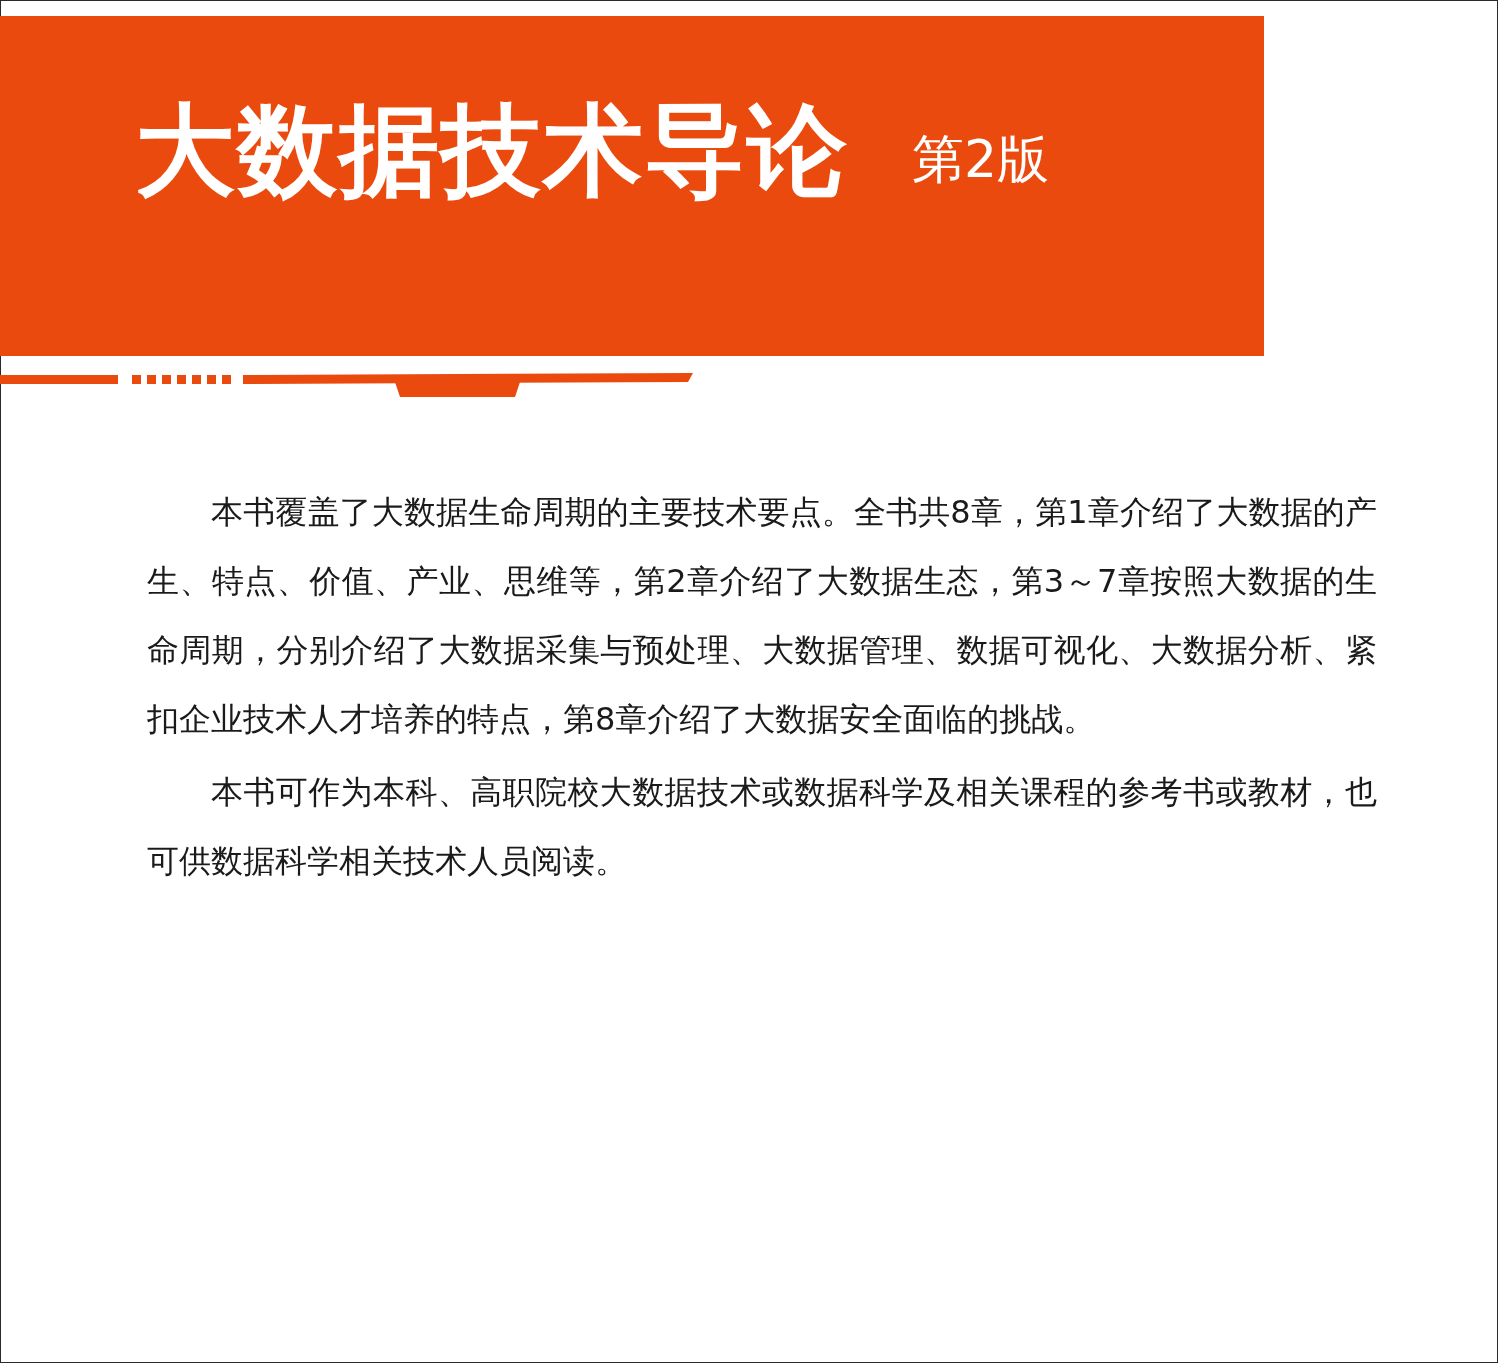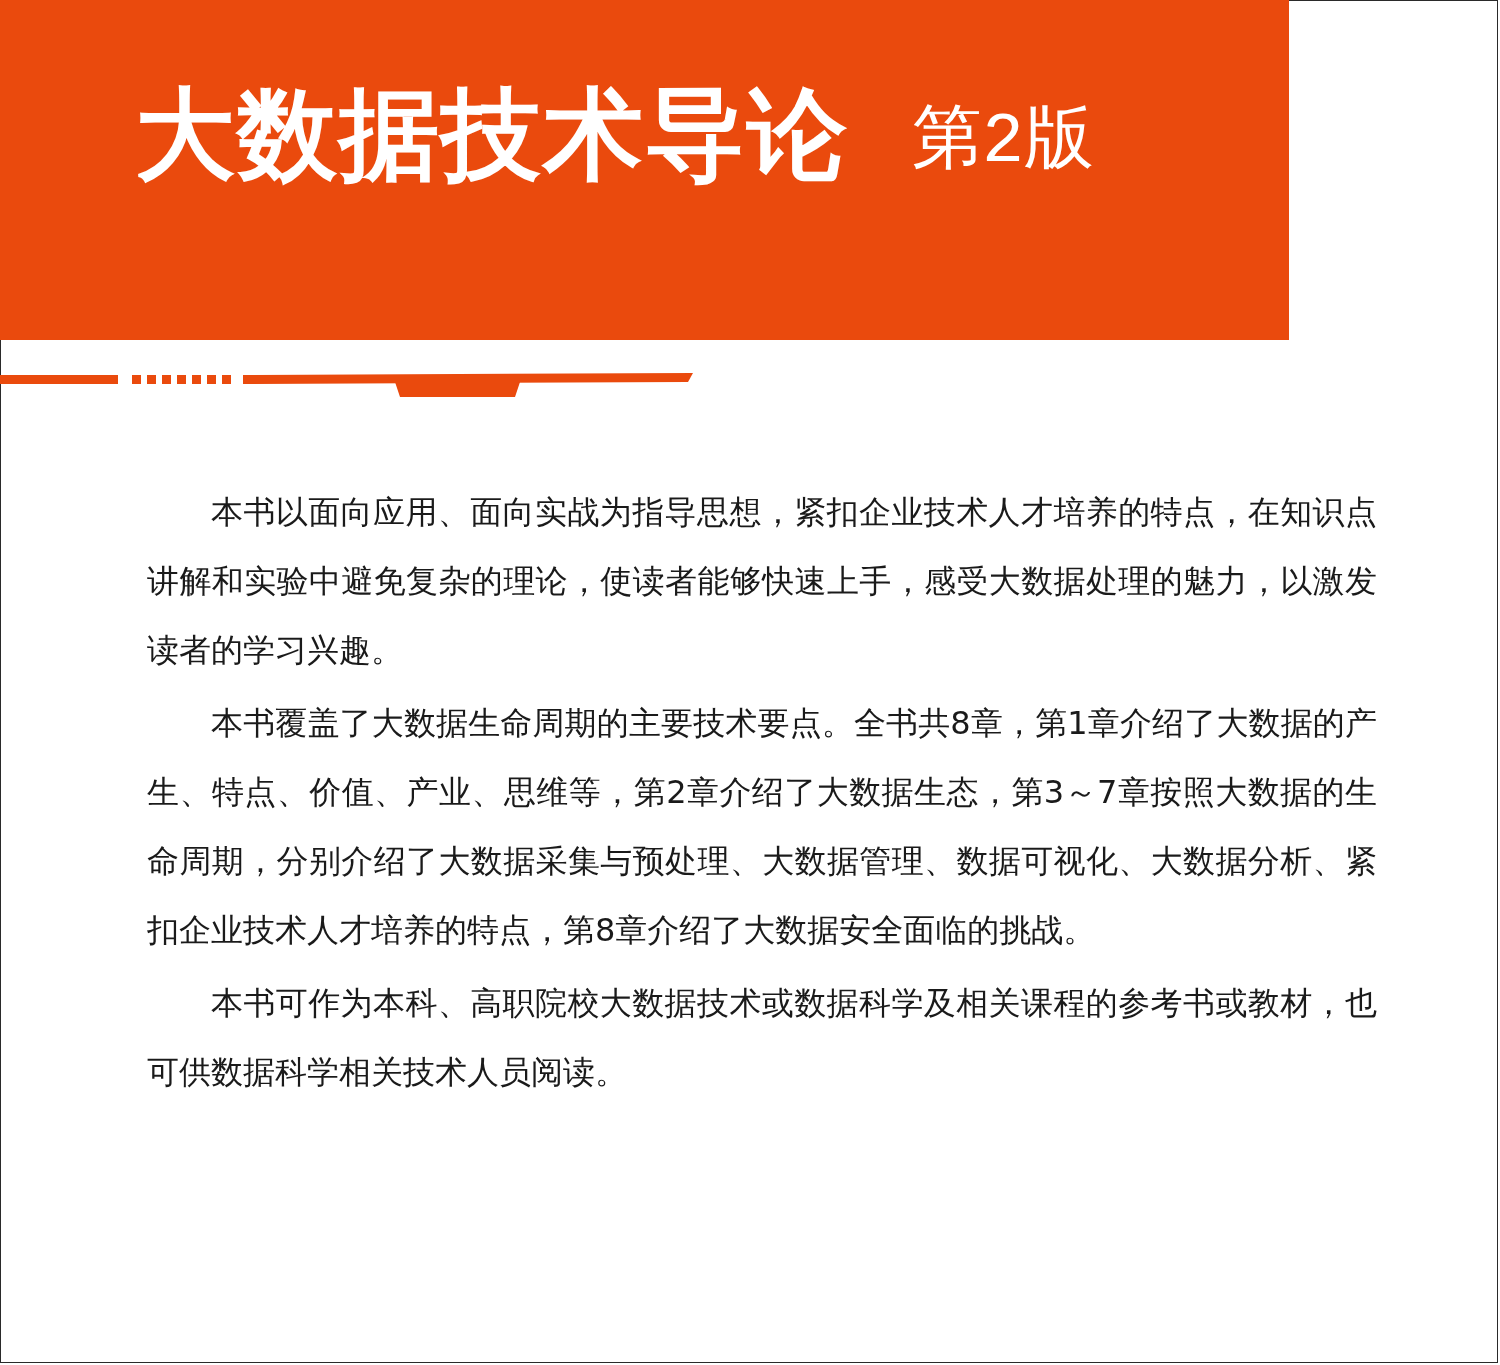--- a/index.html
+++ b/index.html
@@ -6,32 +6,31 @@
   body {
     width: 1500px; height: 1365px; position: relative; overflow: hidden;
     background: #ffffff;
     font-family: "DejaVu Sans", "Liberation Sans", sans-serif;
   }
   .frame {
     position: absolute; left: 0; top: 0; width: 1498px; height: 1363px;
     border: 1px solid #2a2a2a; box-sizing: border-box;
   }
   .header-band {
-    position: absolute; left: 0; top: 0; width: 1264px; height: 340px;
+    position: absolute; left: 0; top: 16px; width: 1264px; height: 340px;
     background: #ea4a0d;
-    padding-left: 25px;
   }
   .title {
     position: absolute; left: 135px; top: 70px;
     color: #ffffff; font-weight: bold; font-size: 100px; letter-spacing: 2px;
     line-height: 130px; white-space: nowrap;
   }
   .edition {
     position: absolute; left: 912px; top: 98px;
-    color: #ffffff; font-size: 70px; line-height: 90px; white-space: nowrap; font-family: Liberation Mono, monospace;
+    color: #ffffff; font-size: 52px; line-height: 90px; white-space: nowrap;
   }
   .deco {
     position: absolute; left: 0; top: 370px; width: 700px; height: 30px;
   }
   .body-text {
     position: absolute; left: 147px; top: 478px; width: 1230px;
     color: #1a1a1a; font-size: 32px; line-height: 69px;
   }
   .body-text p { margin: 0 0 4px 0; text-indent: 2em; text-align: justify; }
 </style>
@@ -52,16 +51,15 @@
   <rect x="162" y="5" width="9" height="9" fill="#ea4a0d"></rect>
   <rect x="177" y="5" width="9" height="9" fill="#ea4a0d"></rect>
   <rect x="192" y="5" width="9" height="9" fill="#ea4a0d"></rect>
   <rect x="207" y="5" width="9" height="9" fill="#ea4a0d"></rect>
   <rect x="222" y="5" width="9" height="9" fill="#ea4a0d"></rect>
   <polygon points="243,5 693,3 688,12 243,14" fill="#ea4a0d"></polygon>
   <polygon points="395,12 520,12 515,27 400,27" fill="#ea4a0d"></polygon>
 </svg>
 
 <div class="body-text">
-  <p>本书以面向应用、面向实战为指导思想，紧扣企业技术人才培养的特点，在知识点讲解和实验中避免复杂的理论，使读者能够快速上手，感受大数据处理的魅力，以激发读者的学习兴趣。</p>
   <p>本书覆盖了大数据生命周期的主要技术要点。全书共8章，第1章介绍了大数据的产生、特点、价值、产业、思维等，第2章介绍了大数据生态，第3～7章按照大数据的生命周期，分别介绍了大数据采集与预处理、大数据管理、数据可视化、大数据分析、紧扣企业技术人才培养的特点，第8章介绍了大数据安全面临的挑战。</p>
   <p>本书可作为本科、高职院校大数据技术或数据科学及相关课程的参考书或教材，也可供数据科学相关技术人员阅读。</p>
 </div>
 
 </body></html>

